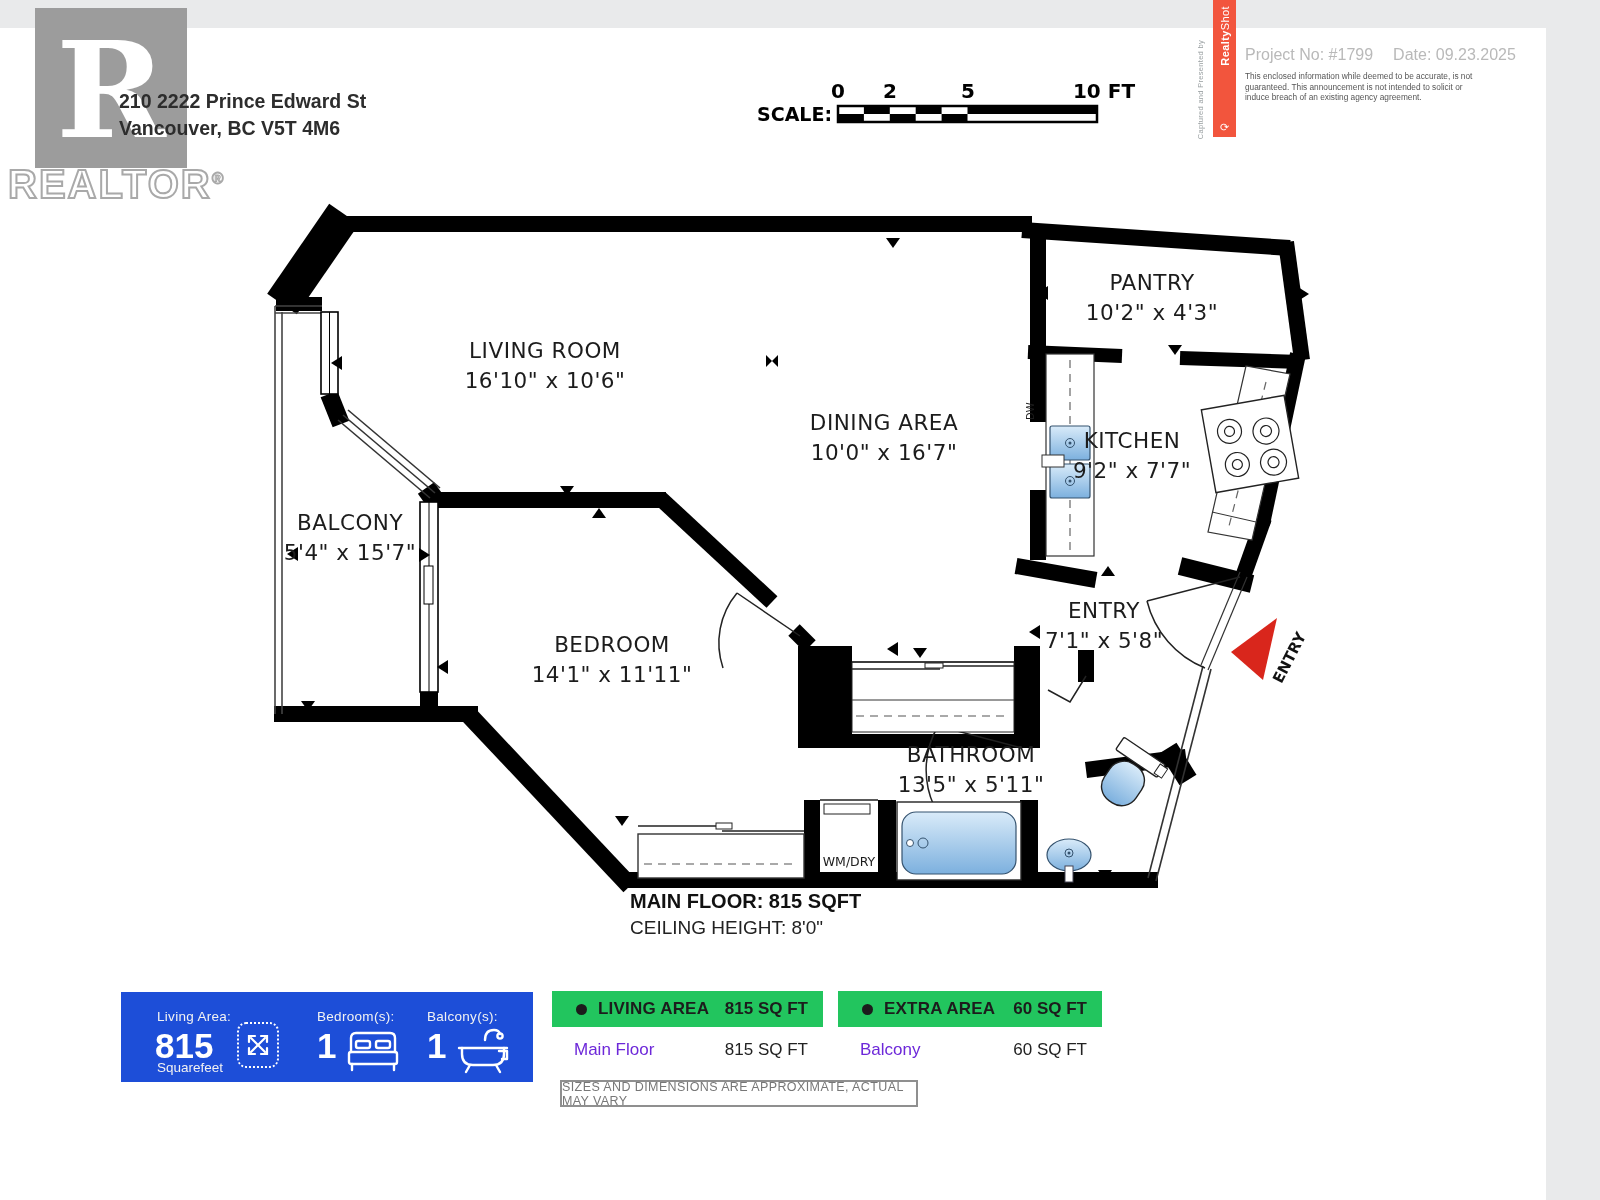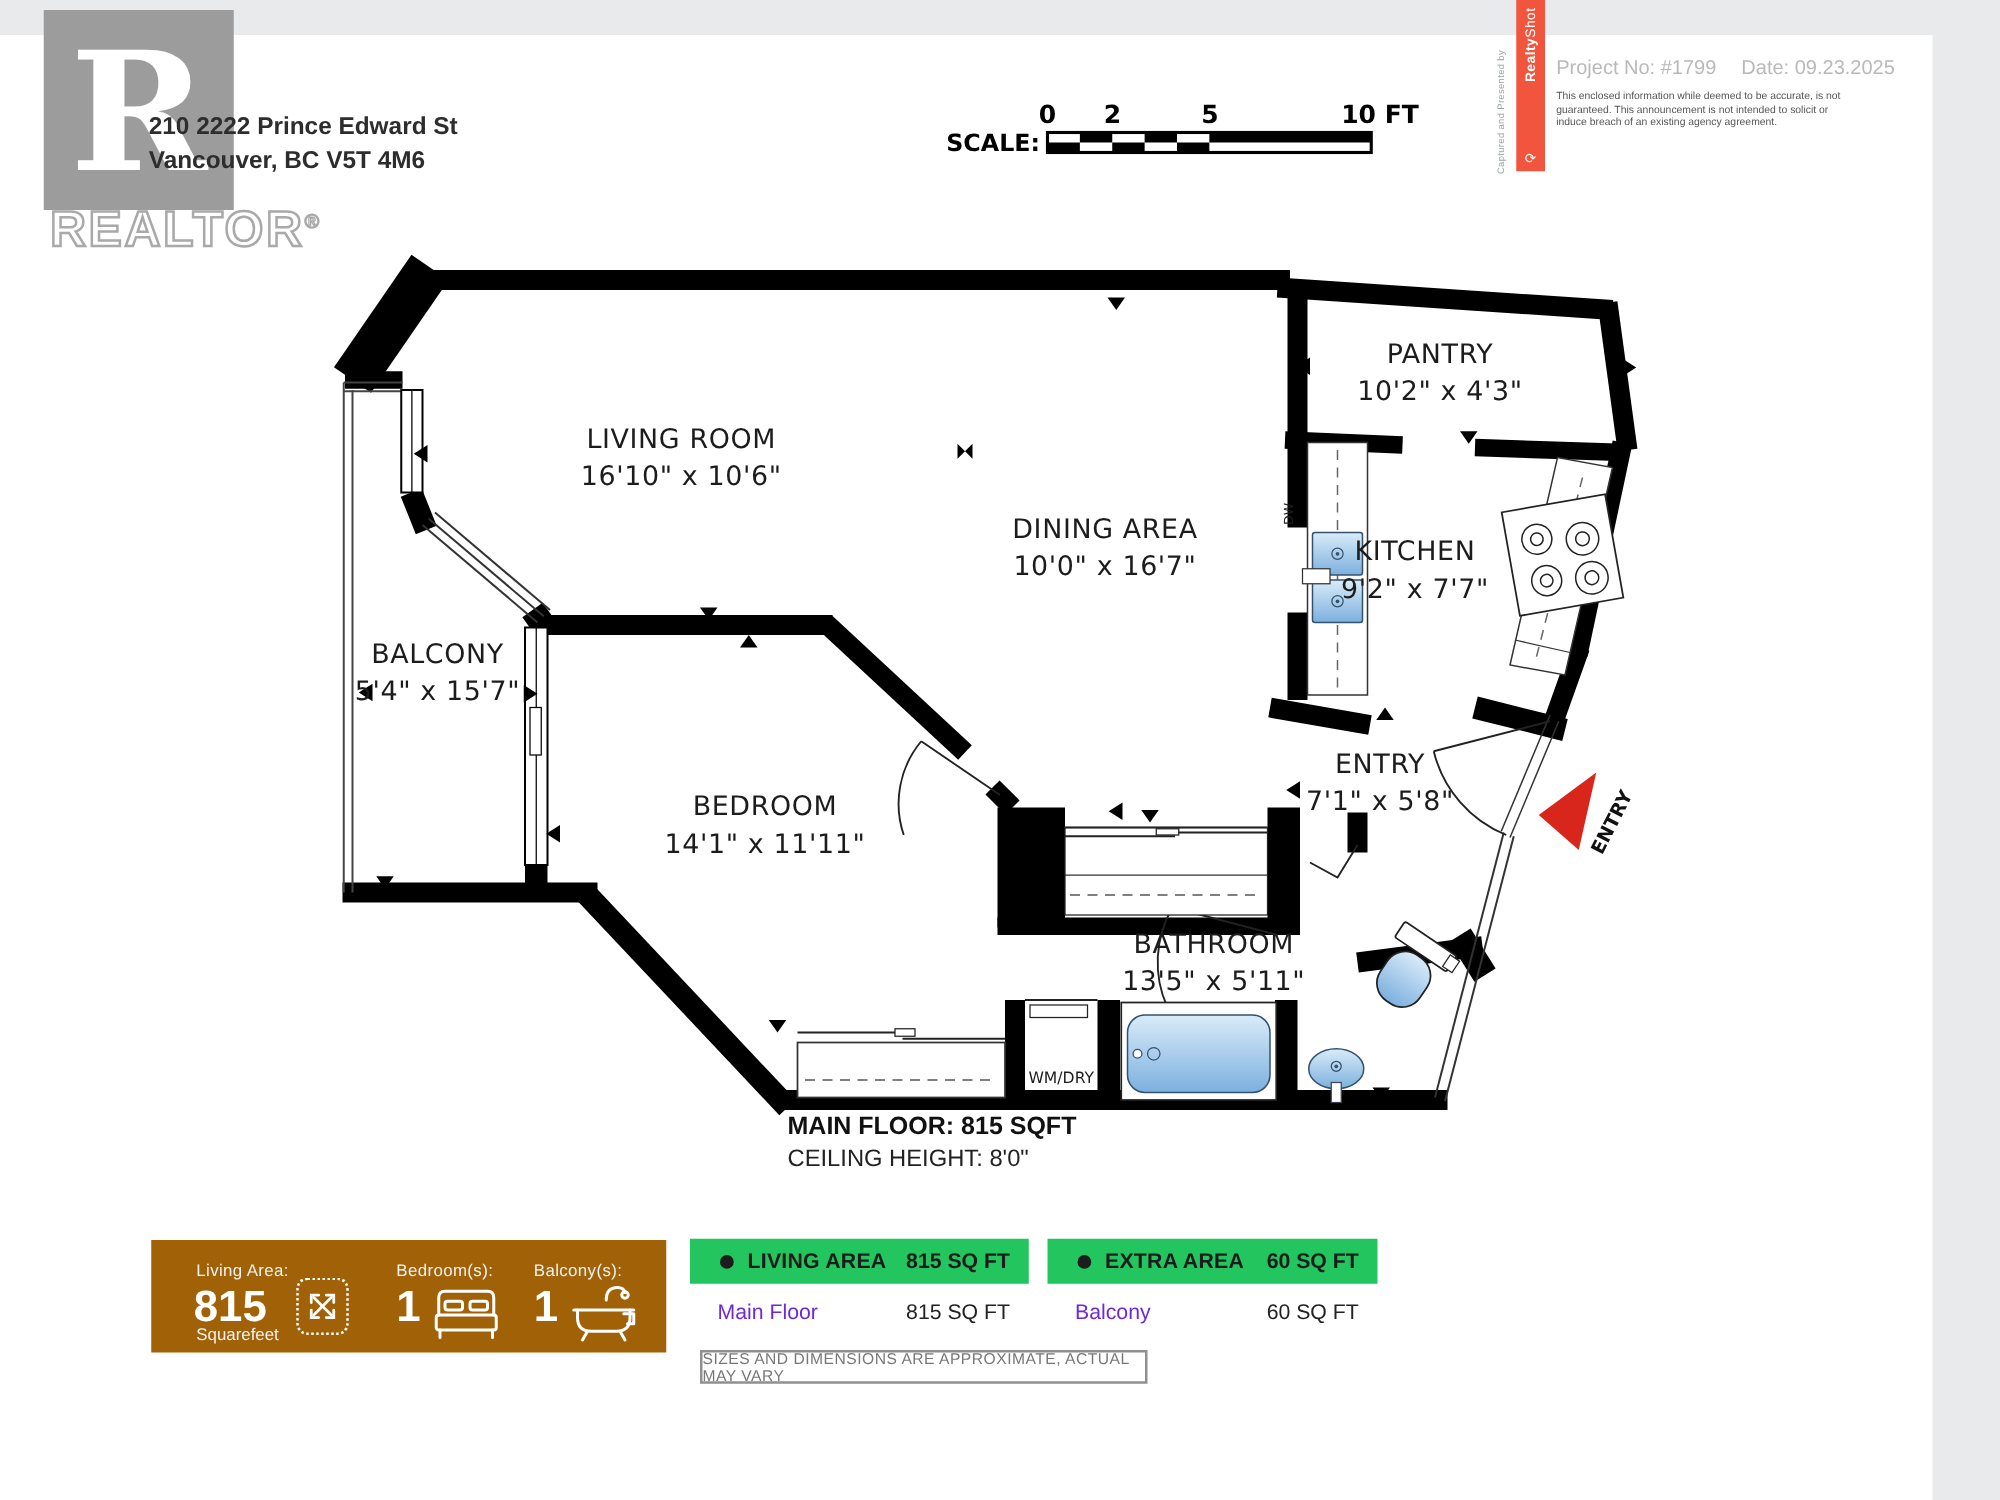--- a/index.html
+++ b/index.html
@@ -6,21 +6,21 @@
   body{width:1600px;height:1200px;position:relative;background:#ffffff;
        font-family:"Liberation Sans",sans-serif;overflow:hidden;color:#222;}
   .strip-top{position:absolute;left:0;top:0;width:1600px;height:28px;background:#e9eaeb;z-index:0;}
   .strip-right{position:absolute;left:1546px;top:0;width:54px;height:1200px;background:#e9eaeb;z-index:0;}
 
   
   .logo-box{position:absolute;left:35px;top:8px;width:152px;height:160px;background:#9c9c9c;
             display:flex;align-items:center;justify-content:center;z-index:1;}
   .logo-r{font-family:"DejaVu Serif",serif;font-weight:bold;font-size:132px;color:#fff;line-height:1;margin-top:6px;}
   .logo-word{position:absolute;left:8px;top:162px;font-size:40px;font-weight:600;letter-spacing:2px;
-             color:#fff;-webkit-text-stroke:2px #a9a9a9;z-index:1;margin-left:32px;}
+             color:#fff;-webkit-text-stroke:2px #a9a9a9;z-index:1;}
   .logo-word sup{font-size:16px;-webkit-text-stroke:1px #a9a9a9;}
   .address{position:absolute;left:119px;top:88px;z-index:2;font-size:19.5px;font-weight:bold;
            color:#2d2d2d;line-height:1.38;}
 
   .ribbon{position:absolute;left:1213px;top:0;width:23px;height:137px;background:#f2553d;z-index:5;
           display:flex;flex-direction:column;align-items:center;justify-content:space-between;
           padding:6px 0 4px;box-sizing:border-box;}
   .ribbon-text{writing-mode:vertical-rl;transform:rotate(180deg);color:#fff;font-size:11px;letter-spacing:.4px;}
   .ribbon-text b{font-weight:bold;}
   .ribbon-icon{color:#fff;font-size:11px;line-height:1;}
@@ -31,21 +31,21 @@
   .disc{font-size:8.3px;color:#565656;line-height:1.28;margin-top:7px;}
 
   
   .plan-svg{position:absolute;left:0;top:0;z-index:1;}
 
   .floor-notes{position:absolute;left:630px;top:890px;z-index:2;}
   .floor-notes .l1{font-size:20px;font-weight:bold;color:#111;}
   .floor-notes .l2{font-size:19px;color:#222;margin-top:4px;}
 
   
-  .sumbox{position:absolute;left:121px;top:992px;width:412px;height:90px;background:#a16207;z-index:2;color:#fff;}
+  .sumbox{position:absolute;left:121px;top:992px;width:412px;height:90px;background:#1d4ed8;z-index:2;color:#fff;}
   .sb-label{position:absolute;font-size:13.5px;letter-spacing:.3px;color:#f2f2f2;}
   .sb-big{position:absolute;font-size:35px;font-weight:bold;color:#fff;line-height:1;}
   .sb-unit{position:absolute;font-size:13.5px;color:#f2f2f2;}
   .expand-ic{position:absolute;left:116px;top:30px;width:42px;height:46px;border:2px dotted #fff;border-radius:9px;
              display:flex;align-items:center;justify-content:center;box-sizing:border-box;}
 
   
   .atable{position:absolute;top:991px;z-index:2;}
   .atable .hdr{height:36px;background:#22c55e;display:flex;align-items:center;padding:0 15px 0 24px;box-sizing:border-box;}
   .dot{width:11px;height:11px;border-radius:50%;background:#1c1c1c;flex:0 0 auto;}

